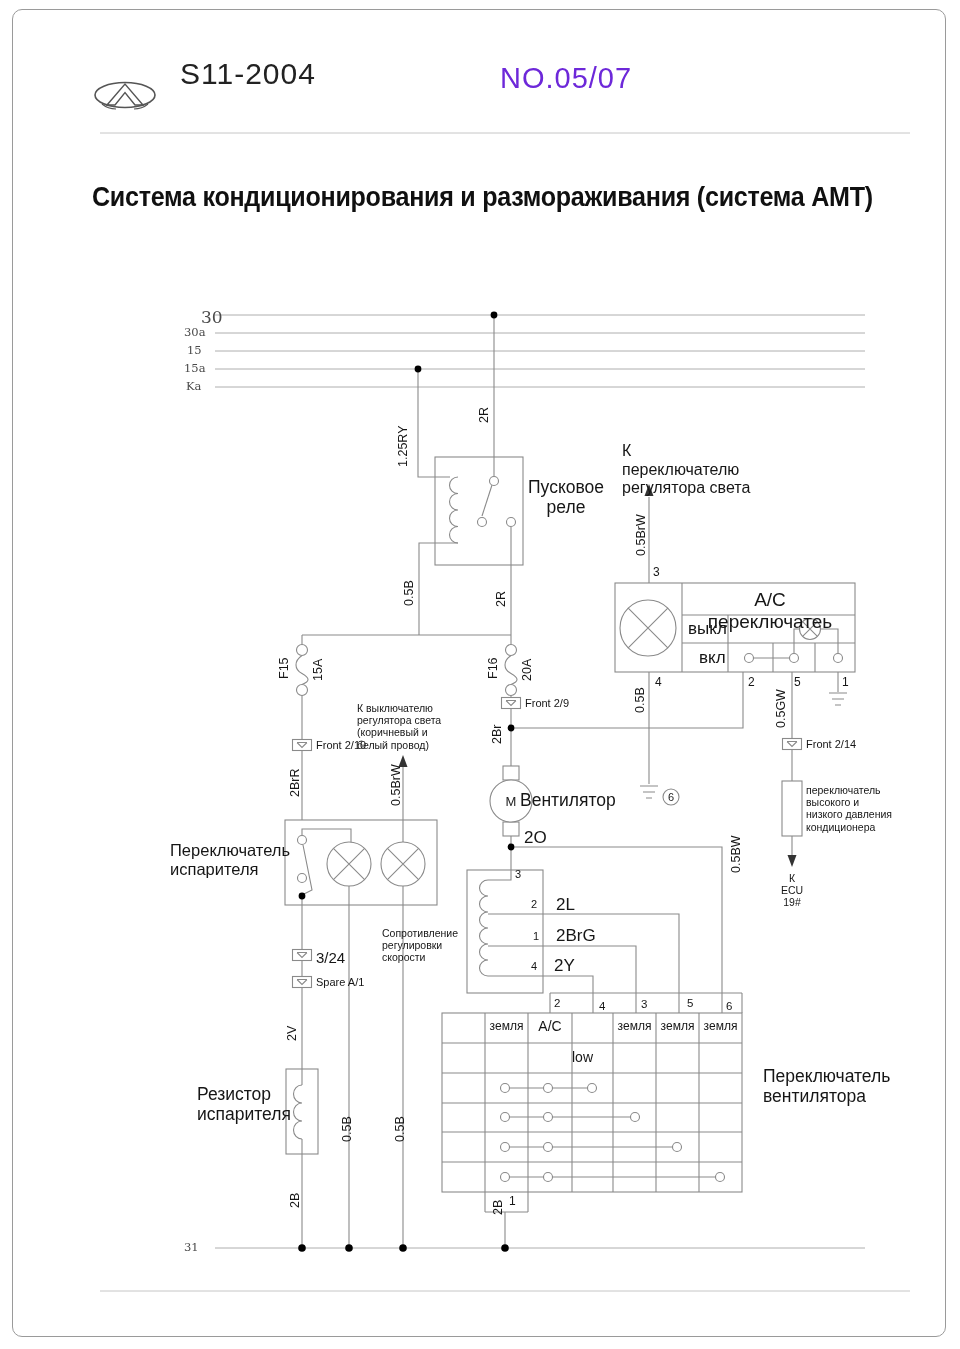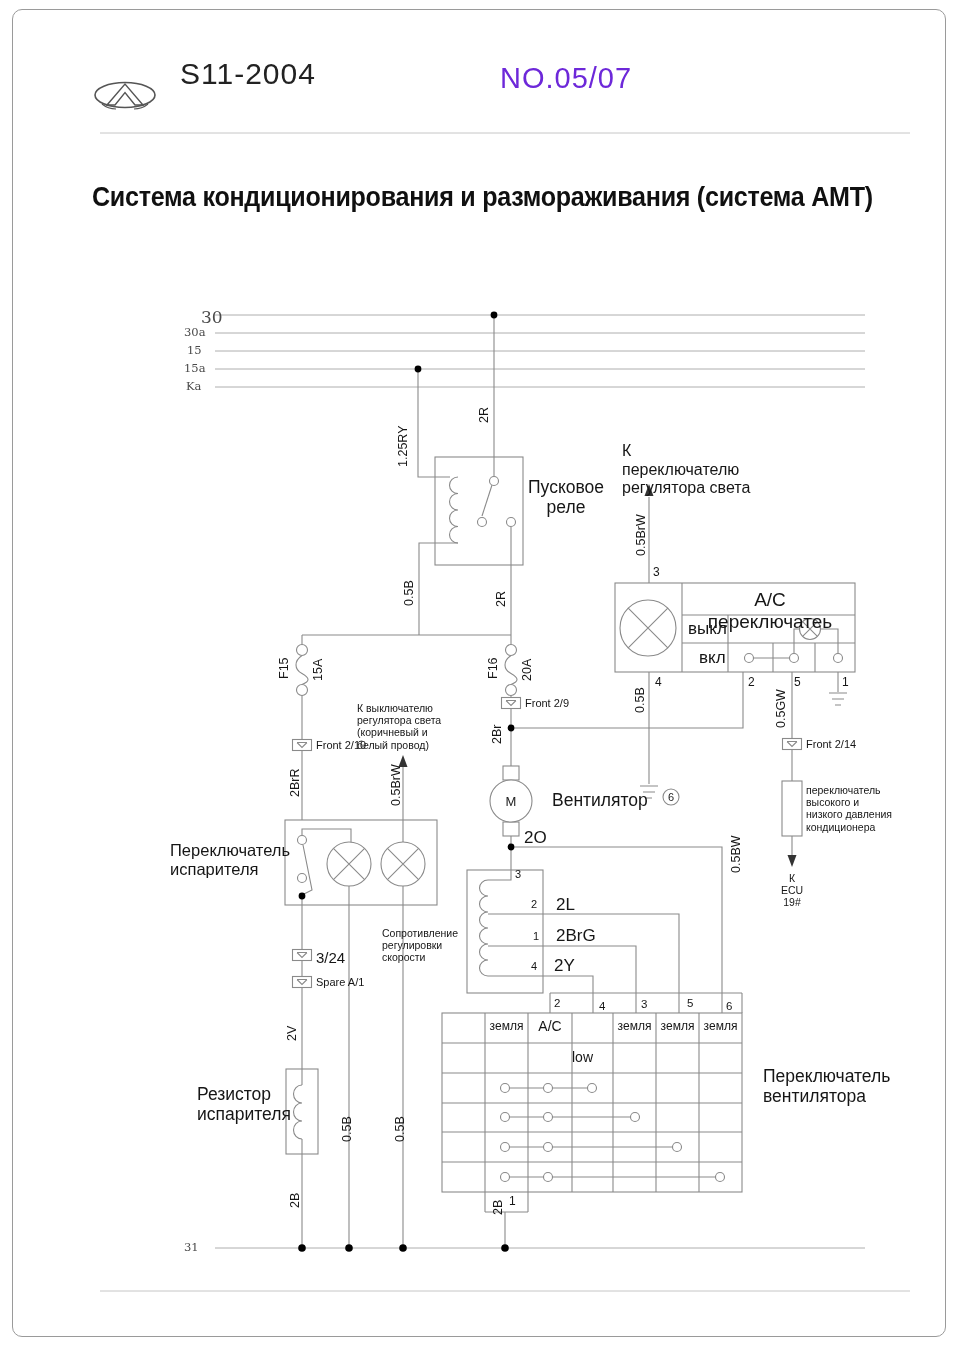--- a/index.html
+++ b/index.html
@@ -236,21 +236,21 @@
       <div class="lab" style="left: 842px; top: 676px; font-size: 12px;">1</div>
       <div class="lab" style="left: 357px; top: 702px; font-size: 10.5px;">К выключателю
 регулятора света
 (коричневый и
 белый провод)</div>
       <div class="lab" style="left: 316px; top: 739px; font-size: 11px;">Front 2/10</div>
       <div class="lab" style="left: 525px; top: 697px; font-size: 11px; text-align: center;">Front 2/9</div>
       <div class="lab" style="left: 806px; top: 738px; font-size: 11px;">Front 2/14</div>
       <div class="lab" style="left: 316px; top: 949px; font-size: 15px;">3/24</div>
       <div class="lab" style="left: 316px; top: 976px; font-size: 11px;">Spare A/1</div>
-      <div class="lab" style="left: 552px; top: 790px; font-size: 17.5px;">Вентилятор</div>
+      <div class="lab" style="left: 520px; top: 790px; font-size: 17.5px;">Вентилятор</div>
       <div class="lab" style="left: 524px; top: 828px; font-size: 17px;">2O</div>
       <div class="lab" style="left: 170px; top: 841px; font-size: 16.5px;">Переключатель
 испарителя</div>
       <div class="lab" style="left: 382px; top: 927px; font-size: 10.5px;">Сопротивление
 регулировки
 скорости</div>
       <div class="lab" style="left: 515px; top: 868px; font-size: 11px;">3</div>
       <div class="lab" style="left: 531px; top: 898px; font-size: 11px;">2</div>
       <div class="lab" style="left: 533px; top: 930px; font-size: 11px;">1</div>
       <div class="lab" style="left: 531px; top: 960px; font-size: 11px;">4</div>

